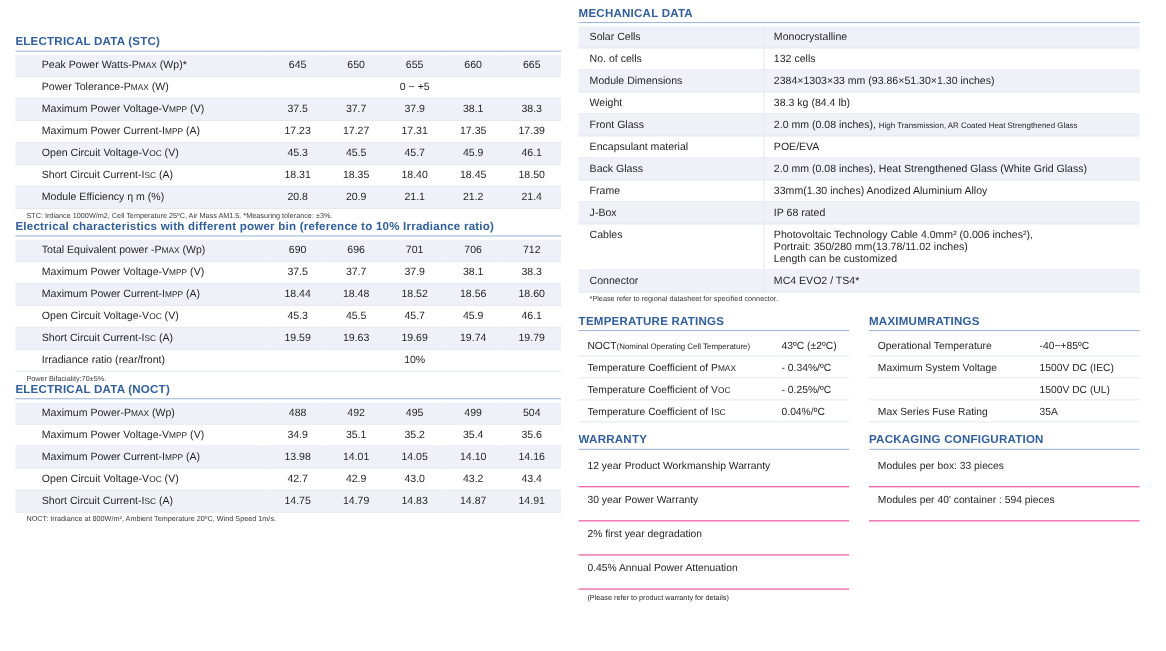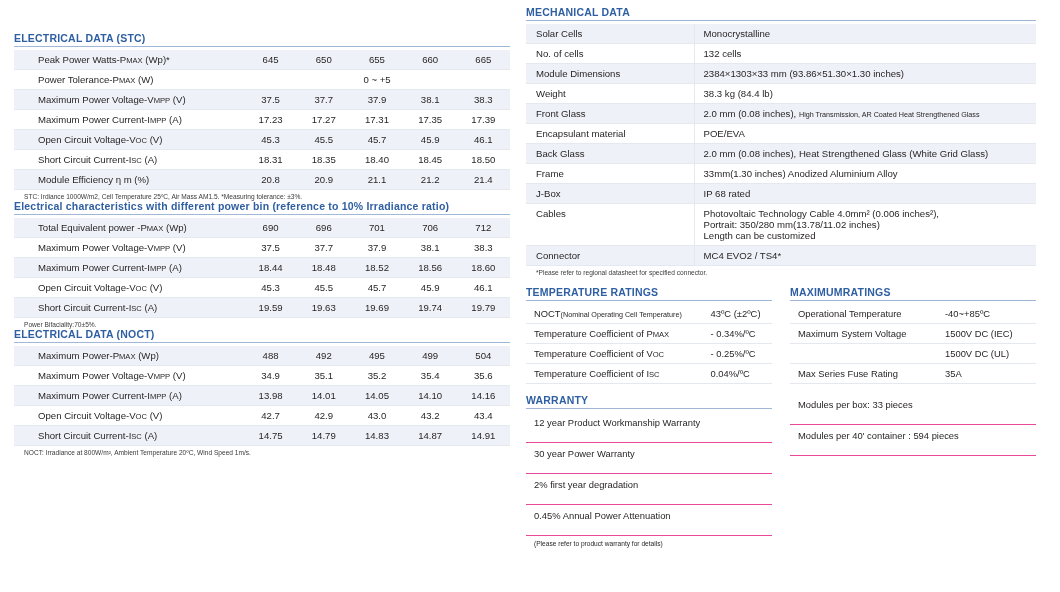--- a/index.html
+++ b/index.html
@@ -204,20 +204,24 @@
             <td class="num">45.9</td>
             <td class="num">46.1</td>
           </tr>
           <tr class="alt">
             <td class="label">Short Circuit Current-I<span class="sub">SC</span> (A)</td>
             <td class="num">19.59</td>
             <td class="num">19.63</td>
             <td class="num">19.69</td>
             <td class="num">19.74</td>
             <td class="num">19.79</td>
+          </tr>
+          <tr>
+            <td class="label">Irradiance ratio (rear/front)</td>
+            <td class="wide" colspan="5">10%</td>
           </tr>
         </tbody>
     </table>
     <p class="note">Power Bifaciality:70±5%.</p>
 
     <div class="sec-title">ELECTRICAL DATA (NOCT)</div>
     <table class="tbl">
       <tbody id="noct-body">
           <tr class="alt">
             <td class="label">Maximum Power-P<span class="sub">MAX</span> (Wp)</td>
@@ -371,20 +375,21 @@
         <div class="sec-title">WARRANTY</div>
         <ul class="plain" id="warranty-list">
             <li>12 year Product Workmanship Warranty</li>
             <li>30 year Power Warranty</li>
             <li>2% first year degradation</li>
             <li>0.45% Annual Power Attenuation</li>
           </ul>
         <div class="footnote">(Please refer to product warranty for details)</div>
       </div>
       <div>
+        <div class="sec-title">PACKAGING CONFIGURATION</div>
         <ul class="plain" id="packaging-list">
             <li>Modules per box:  33 pieces</li>
             <li>Modules per 40' container :  594 pieces</li>
           </ul>
       </div>
     </div>
   </div>
 </div>
 
 </body></html>

